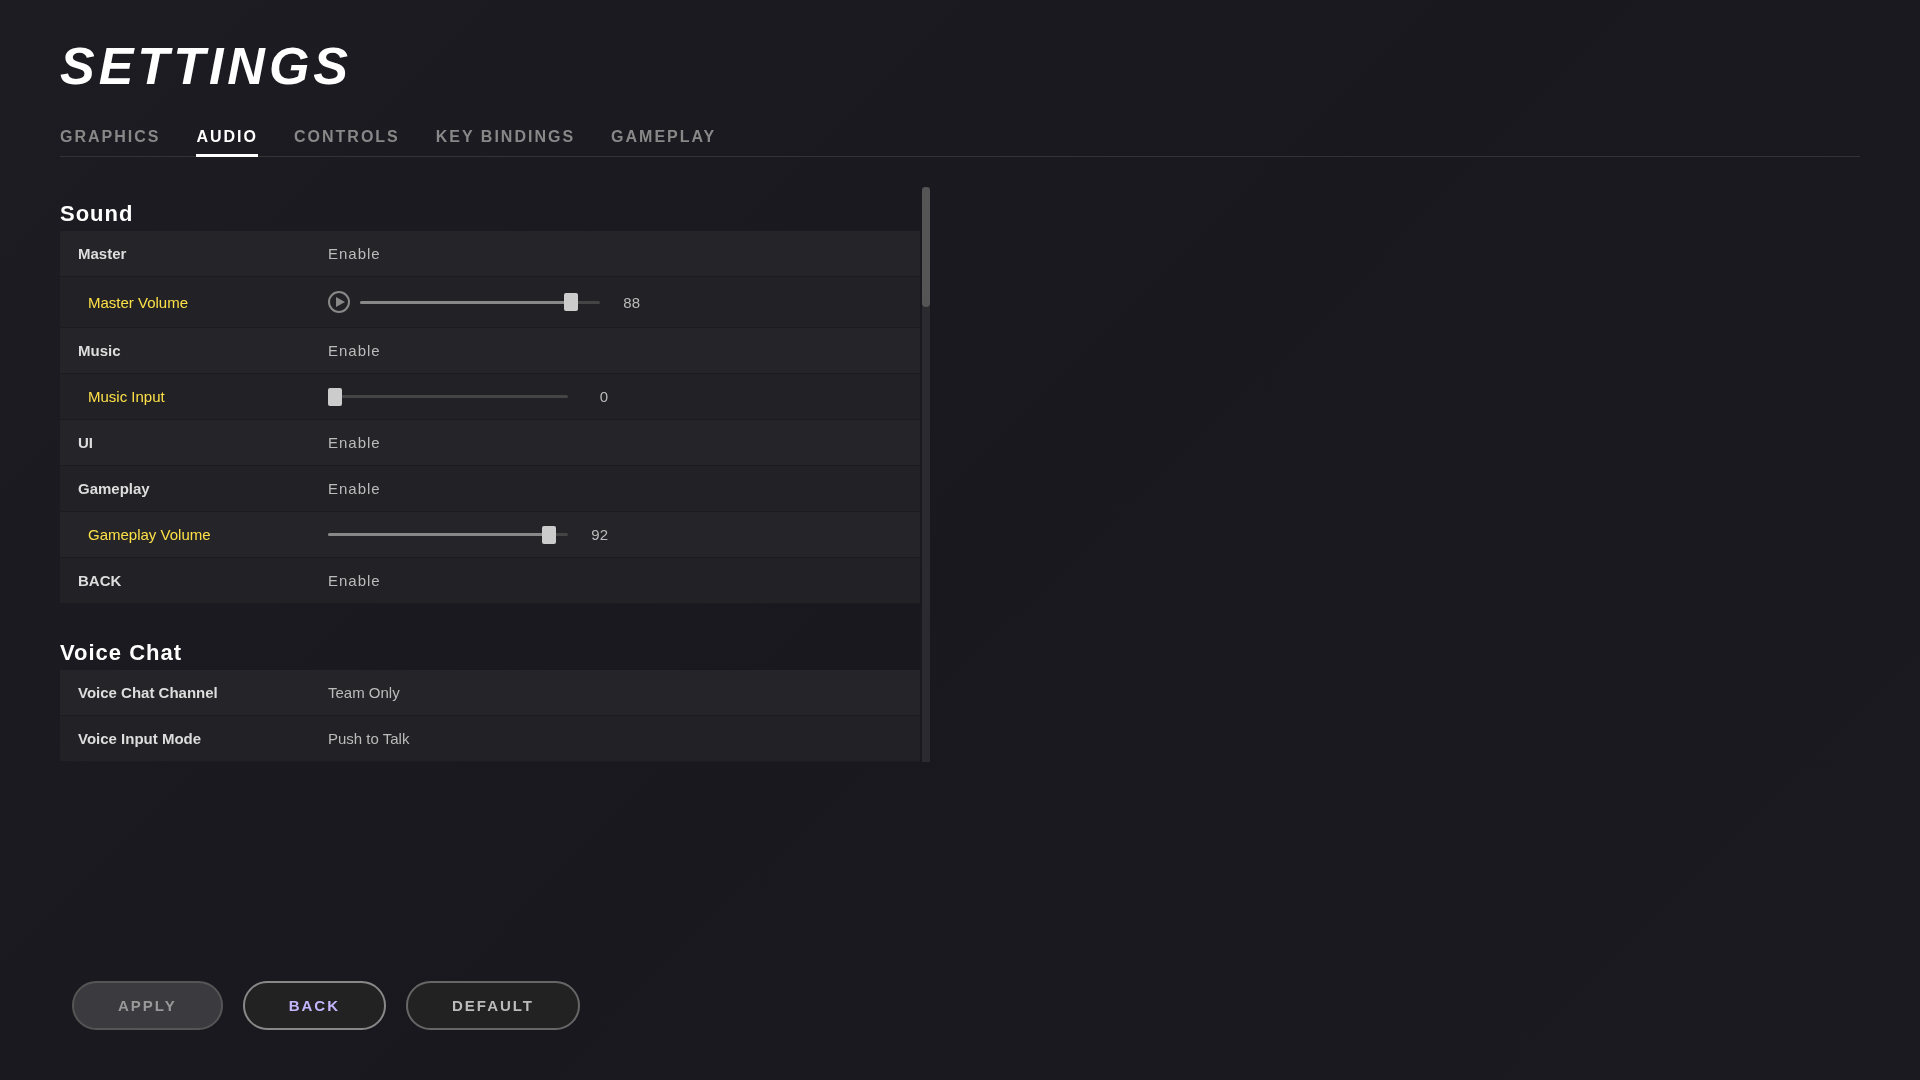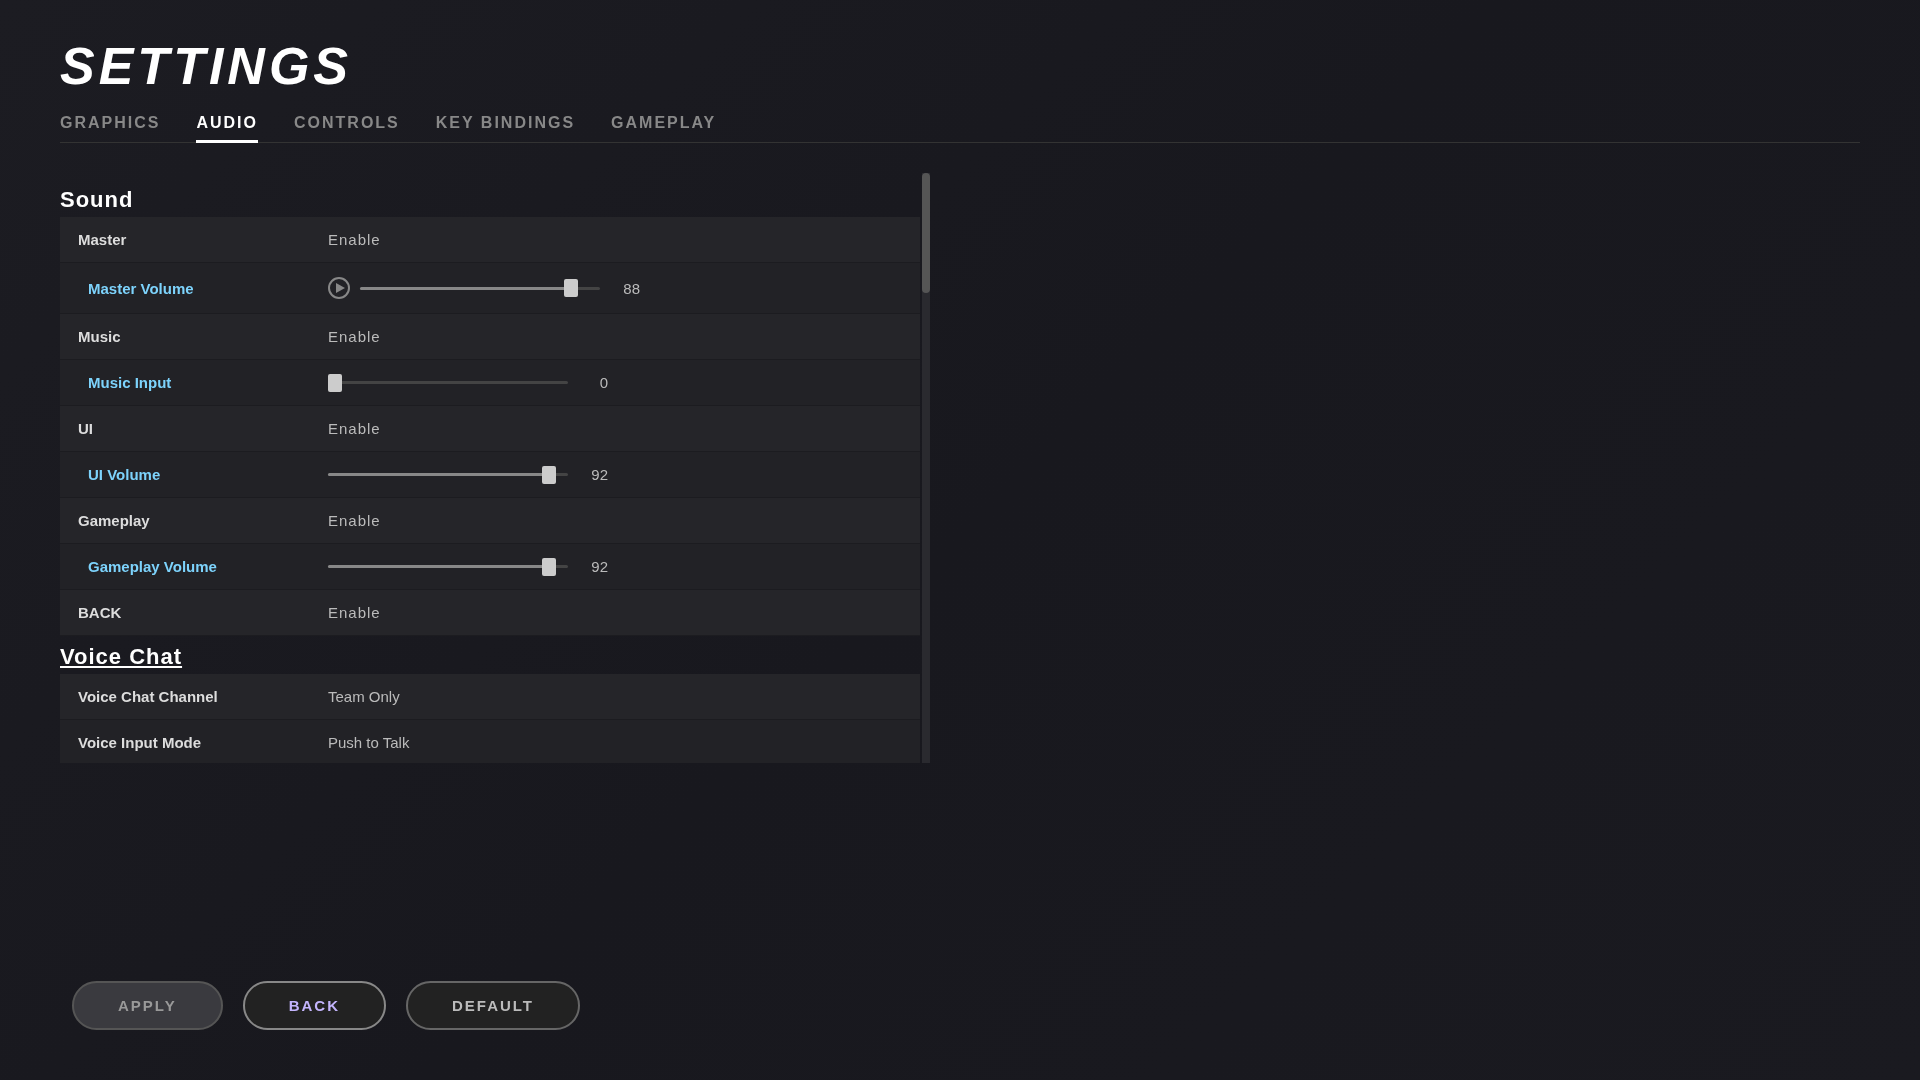--- a/index.html
+++ b/index.html
@@ -20,21 +20,21 @@
       padding: 36px 60px;
     }
 
     .page-title {
       font-size: 52px;
       font-weight: 900;
       color: #ffffff;
       letter-spacing: 4px;
       text-transform: uppercase;
       font-style: italic;
-      margin-bottom: 18px;
+      margin-bottom: 32px;
     }
 
     .tabs-bar {
       display: flex;
       gap: 36px;
       border-bottom: 1px solid #333;
       margin-bottom: 30px;
     }
 
     .tab-item {
@@ -117,22 +117,22 @@
 
     .settings-row td {
       padding: 14px 18px;
       font-size: 15px;
       color: #bbb;
     }
 
     .settings-row td:first-child {
       width: 250px;
       font-size: 15px;
-      font-weight: 700;
-      color: #7dd3fc;
+      font-weight: 400;
+      color: #fde047;
       padding-left: 28px;
     }
 
     .settings-row.category-row td:first-child {
       font-size: 15px;
       font-weight: 600;
       color: #ddd;
       padding-left: 18px;
     }
 
@@ -315,32 +315,20 @@
               <span class="slider-value">0</span>
             </div>
           </td>
         </tr>
 
         <tr class="settings-row category-row">
           <td>UI</td>
           <td><span class="enable-text">Enable</span></td>
         </tr>
 
-        <tr class="settings-row">
-          <td>UI Volume</td>
-          <td>
-            <div class="slider-no-icon">
-              <div class="slider-track">
-                <div class="slider-fill" style="width:92%"></div>
-                <div class="slider-thumb" style="left:calc(92% - 7px)"></div>
-              </div>
-              <span class="slider-value">92</span>
-            </div>
-          </td>
-        </tr>
 
         <tr class="settings-row category-row">
           <td>Gameplay</td>
           <td><span class="enable-text">Enable</span></td>
         </tr>
 
         <tr class="settings-row">
           <td>Gameplay Volume</td>
           <td>
             <div class="slider-no-icon">
@@ -353,21 +341,21 @@
           </td>
         </tr>
 
         <tr class="settings-row category-row">
           <td>BACK</td>
           <td><span class="enable-text">Enable</span></td>
         </tr>
       </tbody>
         </table>
 
-      <div class="section-label" style="margin-top:8px;text-decoration:underline;">Voice Chat</div>
+      <div class="section-label" style="margin-top:36px;">Voice Chat</div>
 
       <table class="settings-table">
 
         <tbody>
             <tr class="settings-row category-row">
           <td>Voice Chat Channel</td>
           <td><span class="team-only-text">Team Only</span></td>
         </tr>
 
         <tr class="settings-row category-row">

